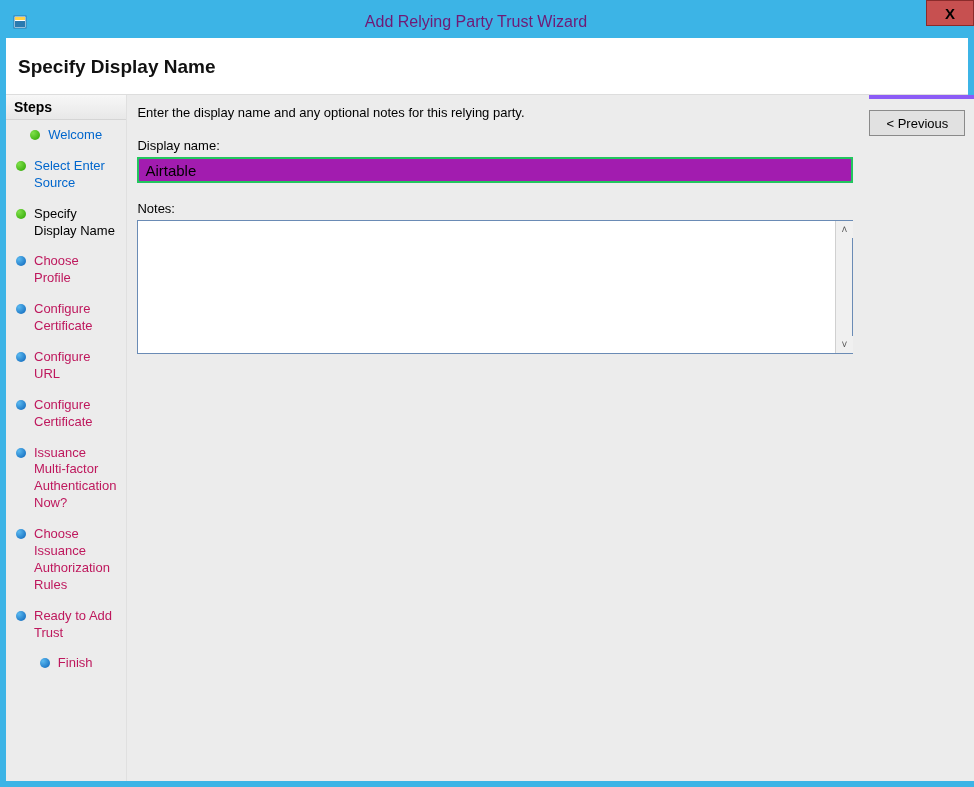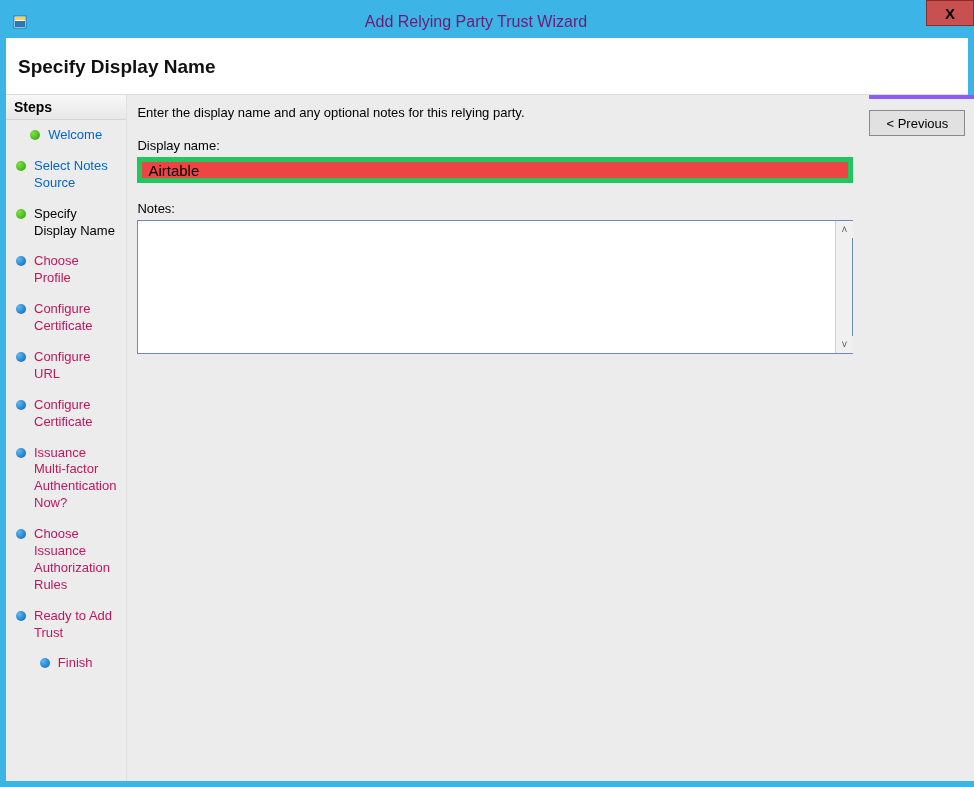--- a/index.html
+++ b/index.html
@@ -126,22 +126,22 @@
   .field-label {
     display: block;
     margin-bottom: 4px;
     font-size: 13px;
   }
   .text-input {
     width: 716px;
     height: 26px;
     font-size: 15px;
     padding: 2px 6px;
-    border: 5px solid #22c55e;
-    background: #ef4444;
+    border: 2px solid #22c55e;
+    background: #a21caf;
     font-family: inherit;
   }
   .notes-block { margin-top: 18px; }
   .textarea-wrap {
     width: 716px;
     height: 134px;
     display: flex;
     border: 1px solid #6a8bb5;
     background: #fff;
   }
@@ -223,21 +223,21 @@
 
     <div class="steps">
       <div class="steps-header">Steps</div>
       <div id="steps-list">
           <div class="step link">
             <span class="bullet done"></span>
             <span>Welcome</span>
           </div>
           <div class="step link">
             <span class="bullet done"></span>
-            <span>Select Notes Source</span>
+            <span>Select Enter Source</span>
           </div>
           <div class="step current">
             <span class="bullet done"></span>
             <span>Specify Display Name</span>
           </div>
           <div class="step future">
             <span class="bullet todo"></span>
             <span>Choose Profile</span>
           </div>
           <div class="step future">

